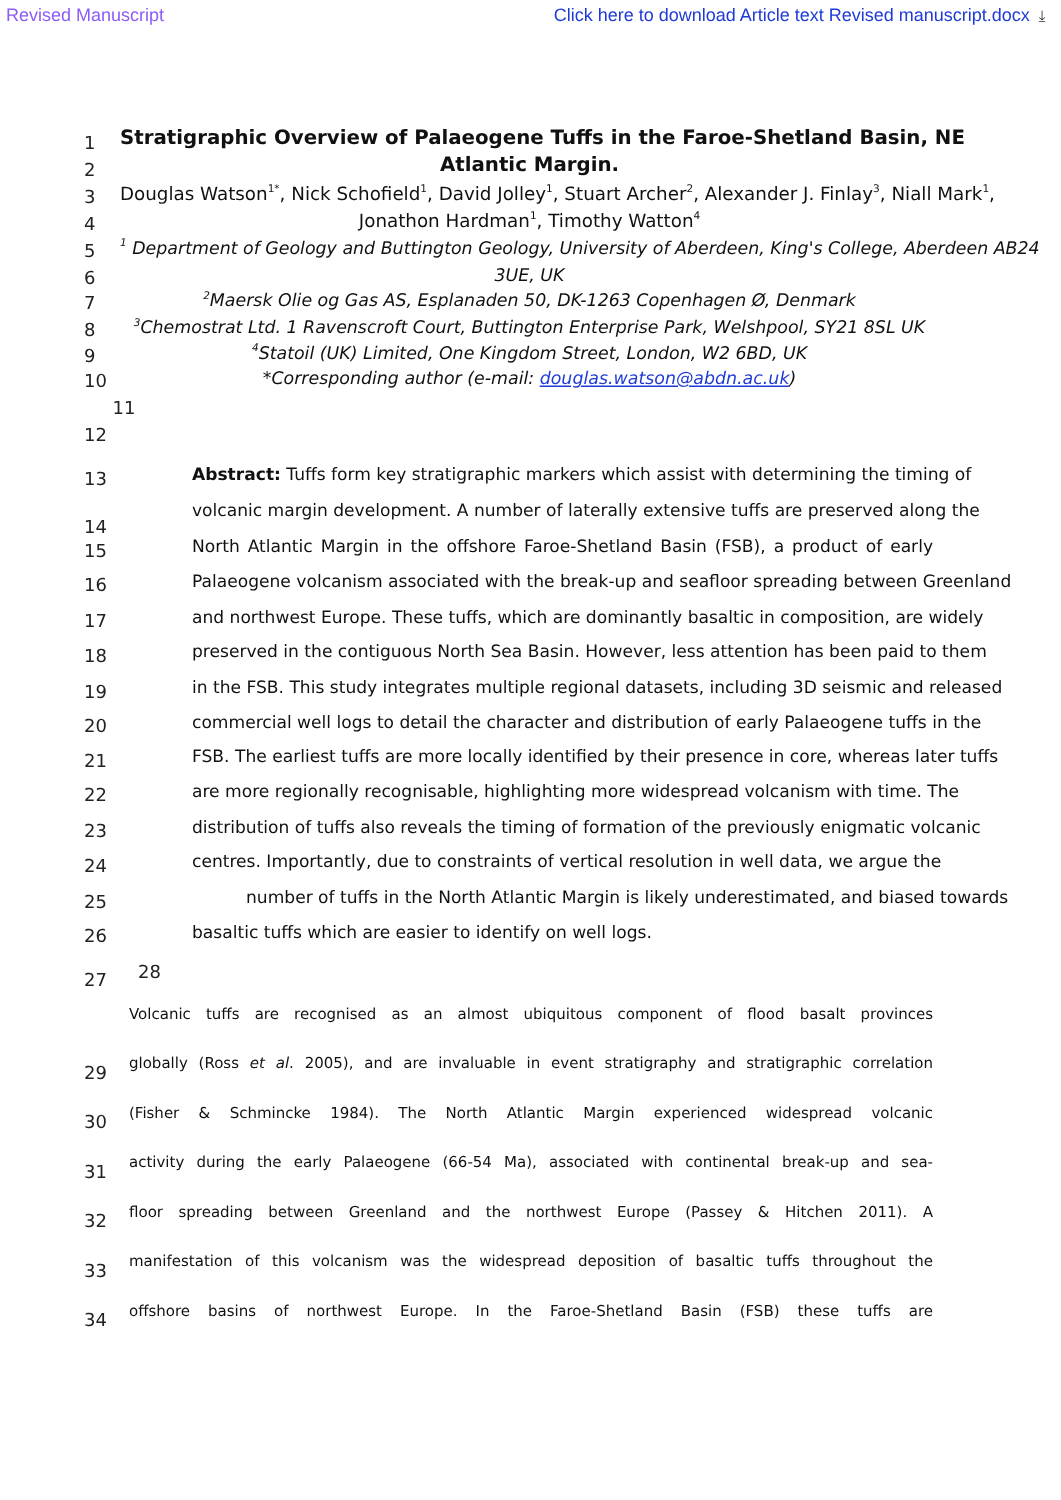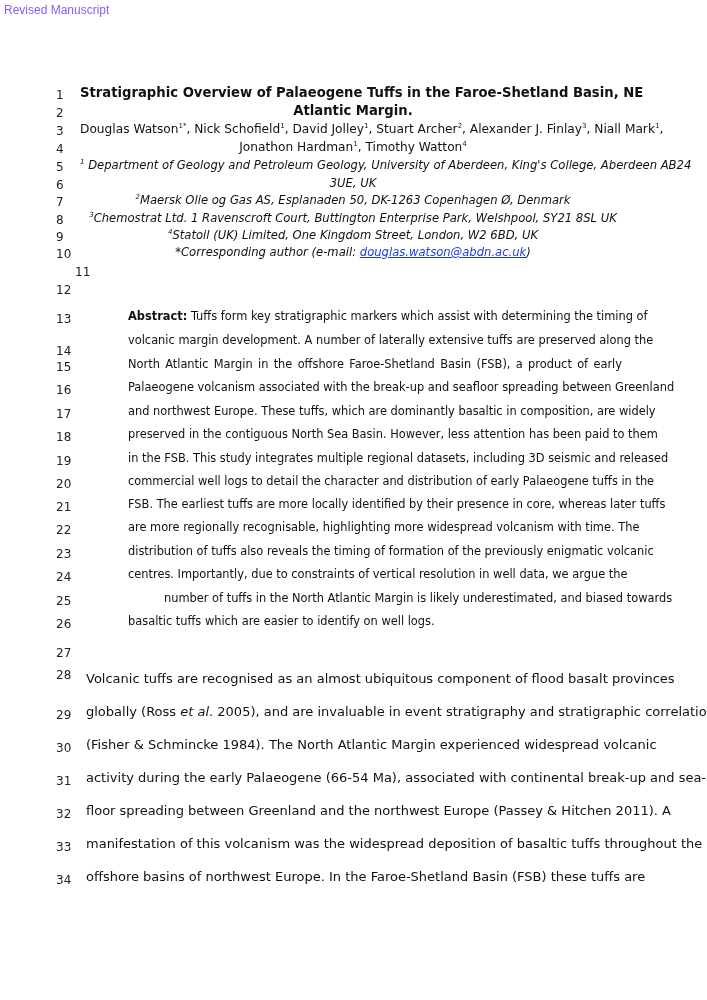--- a/index.html
+++ b/index.html
@@ -8,29 +8,30 @@
     .topbar .left { position:absolute; left:4px; top:1px; color:#8b5cf6; }
     .topbar .right { position:absolute; right:10px; top:1px; color:#1f3bd6; }
     .topbar .dl { color:#333; margin-left:6px; font-size:10px; }
     .ln { position:absolute; left:56px; width:20px; font-size:12px; color:#222; font-family:"DejaVu Sans", sans-serif; }
     .line { position:absolute; font-family:"DejaVu Sans", sans-serif; color:#111; white-space:nowrap; }
     .title { left:80px; width:546px; text-align:center; font-weight:bold; font-size:13.2px; }
     .center { left:80px; width:546px; text-align:center; font-size:12.2px; }
     .aff { left:80px; width:546px; text-align:center; font-size:11.6px; font-style:italic; }
     .abs { left:128px; width:494px; font-size:11.4px; text-align:justify; text-align-last:justify; }
     .abs.last { text-align-last:left; }
-    .body { left:86px; width:536px; font-size:13px; text-align:justify; text-align-last:justify; }
+    .body { left:86px; width:536px; font-size:10px; text-align:justify; text-align-last:justify; }
     .mail { color:#1f3bd6; text-decoration:underline; }
     sup { font-size:7px; vertical-align:super; line-height:0; }
   </style>
 </head>
 <body>
 
 <div class="topbar">
   <span class="left">Revised Manuscript</span>
+  <span class="right"><span>Click here to download Article text Revised manuscript.docx</span><span class="dl">⤓</span></span>
 </div>
 
 <div id="line-numbers">
     <div class="ln" style="top: 88px;">1</div>
     <div class="ln" style="top: 106px;">2</div>
     <div class="ln" style="top: 124px;">3</div>
     <div class="ln" style="top: 142px;">4</div>
     <div class="ln" style="top: 160px;">5</div>
     <div class="ln" style="top: 178px;">6</div>
     <div class="ln" style="top: 195px;">7</div>
@@ -47,36 +48,36 @@
     <div class="ln" style="top: 430px;">18</div>
     <div class="ln" style="top: 454px;">19</div>
     <div class="ln" style="top: 477px;">20</div>
     <div class="ln" style="top: 500px;">21</div>
     <div class="ln" style="top: 523px;">22</div>
     <div class="ln" style="top: 547px;">23</div>
     <div class="ln" style="top: 570px;">24</div>
     <div class="ln" style="top: 594px;">25</div>
     <div class="ln" style="top: 617px;">26</div>
     <div class="ln" style="top: 646px;">27</div>
-    <div class="ln" style="top: 668px;">28</div>
+    <div class="ln" style="top: 641px; margin-left: 36px;">28</div>
     <div class="ln" style="top: 708px;">29</div>
     <div class="ln" style="top: 741px;">30</div>
     <div class="ln" style="top: 774px;">31</div>
     <div class="ln" style="top: 807px;">32</div>
     <div class="ln" style="top: 840px;">33</div>
     <div class="ln" style="top: 873px;">34</div>
   </div>
 
 <div class="line title" style="top:85px">Stratigraphic Overview of Palaeogene Tuffs in the Faroe-Shetland Basin, NE</div>
 <div class="line title" style="top:103px">Atlantic Margin.</div>
 
 <div class="line center" style="top:122px" id="authors1"><span>Douglas Watson</span><sup>1*</sup><span>, Nick Schofield</span><sup>1</sup><span>, David Jolley</span><sup>1</sup><span>, Stuart Archer</span><sup>2</sup><span>, Alexander J. Finlay</span><sup>3</sup><span>, Niall Mark</span><sup>1</sup><span>,</span></div>
 <div class="line center" style="top:140px" id="authors2"><span>Jonathon Hardman</span><sup>1</sup><span>, Timothy Watton</span><sup>4</sup></div>
 
-<div class="line aff" style="top:158px"><sup>1</sup><span> Department of Geology and Petroleum Geology, University of Aberdeen, King's College, Aberdeen AB24</span></div>
+<div class="line aff" style="top:158px"><sup>1</sup><span> Department of Geology and Buttington Geology, University of Aberdeen, King's College, Aberdeen AB24</span></div>
 <div class="line aff" style="top:176px">3UE, UK</div>
 <div class="line aff" style="top:193px"><sup>2</sup><span>Maersk Olie og Gas AS, Esplanaden 50, DK-1263 Copenhagen Ø, Denmark</span></div>
 <div class="line aff" style="top:211px"><sup>3</sup><span>Chemostrat Ltd. 1 Ravenscroft Court, Buttington Enterprise Park, Welshpool, SY21 8SL  UK</span></div>
 <div class="line aff" style="top:228px"><sup>4</sup><span>Statoil (UK) Limited, One Kingdom Street, London, W2 6BD, UK</span></div>
 <div class="line aff" style="top:245px"><span>*Corresponding author (e-mail: </span><span class="mail">douglas.watson@abdn.ac.uk</span><span>)</span></div>
 
 <div id="abstract">
     <div class="line abs" style="top: 309px;"><b>Abstract:</b><span> Tuffs form key stratigraphic markers which assist with determining the timing of</span></div>
     <div class="line abs" style="top: 333px;">volcanic margin development. A number of laterally extensive tuffs are preserved along the</div>
     <div class="line abs" style="top: 357px;">North Atlantic Margin in the offshore Faroe-Shetland Basin (FSB), a product of early</div>

